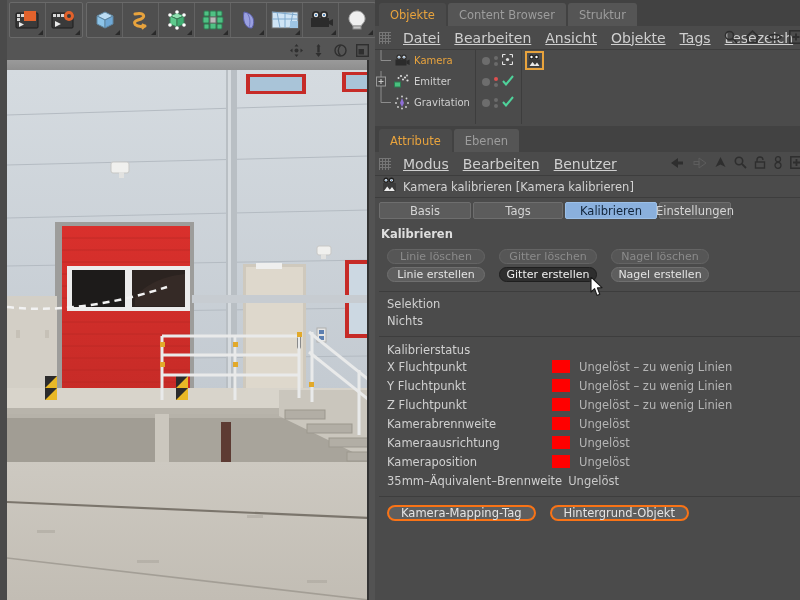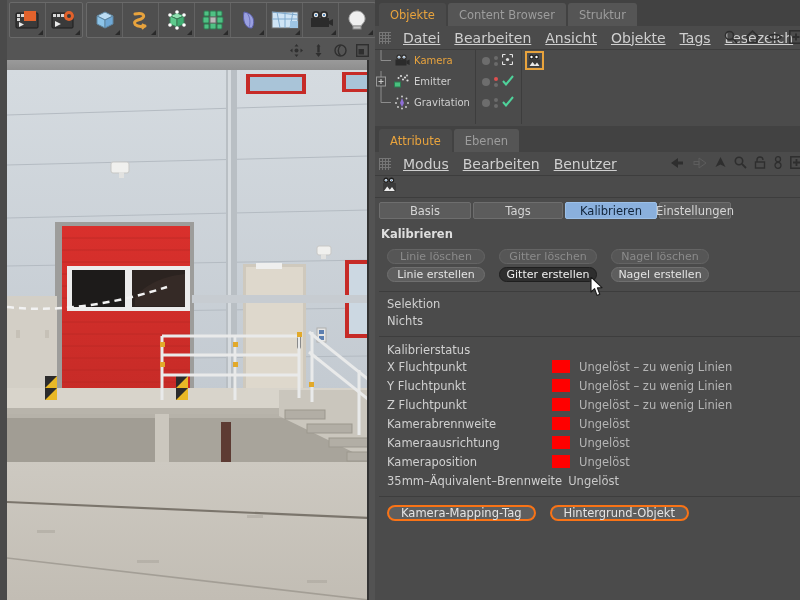--- a/index.html
+++ b/index.html
@@ -661,20 +661,21 @@
             <circle cx="5" cy="3.2" r="2.6" fill="#1f1f1f"></circle>
               <circle cx="10.5" cy="3.2" r="2.6" fill="#1f1f1f"></circle>
             <circle cx="5" cy="3.2" r="1.3" fill="#fff"></circle>
               <circle cx="10.5" cy="3.2" r="1.3" fill="#fff"></circle>
             <circle cx="5" cy="3.2" r="0.6" fill="#2b6fb0"></circle>
               <circle cx="10.5" cy="3.2" r="0.6" fill="#2b6fb0"></circle>
             <rect x="2" y="6" width="13" height="8.5" fill="#3a3a3a"></rect>
             <path d="M3 14 l3.2 -4.5 l2.6 3.2 l2.2 -2.8 l2.8 4.1 Z" fill="#ececec"></path>
           </svg>
         </span>
+        <span class="txt">Kamera kalibrieren [Kamera kalibrieren]</span>
       </div>
 
       <div class="atabs">
         <div class="atabrow">
           <div class="atab" style="width:92px">Basis</div>
           <div class="atab" style="width:90px">Tags</div>
           <div class="atab active" style="width:92px">Kalibrieren</div>
           <div class="atab" style="width:72px">Einstellungen</div>
         </div>
       </div>

